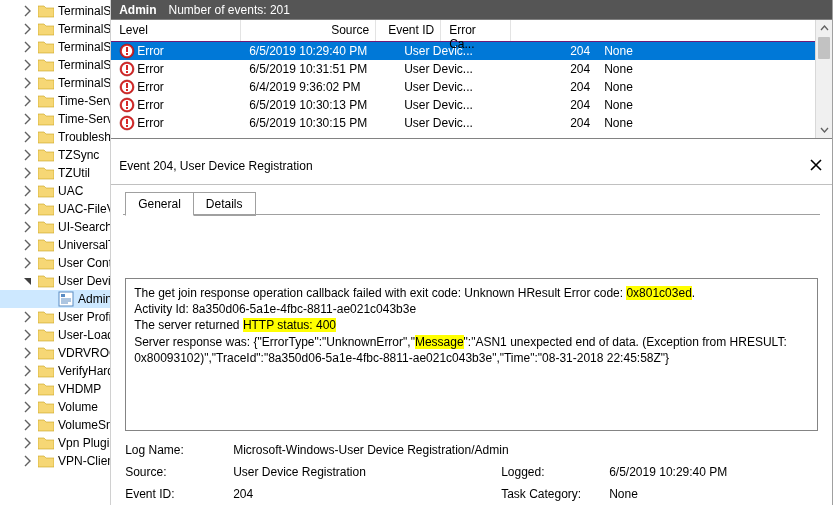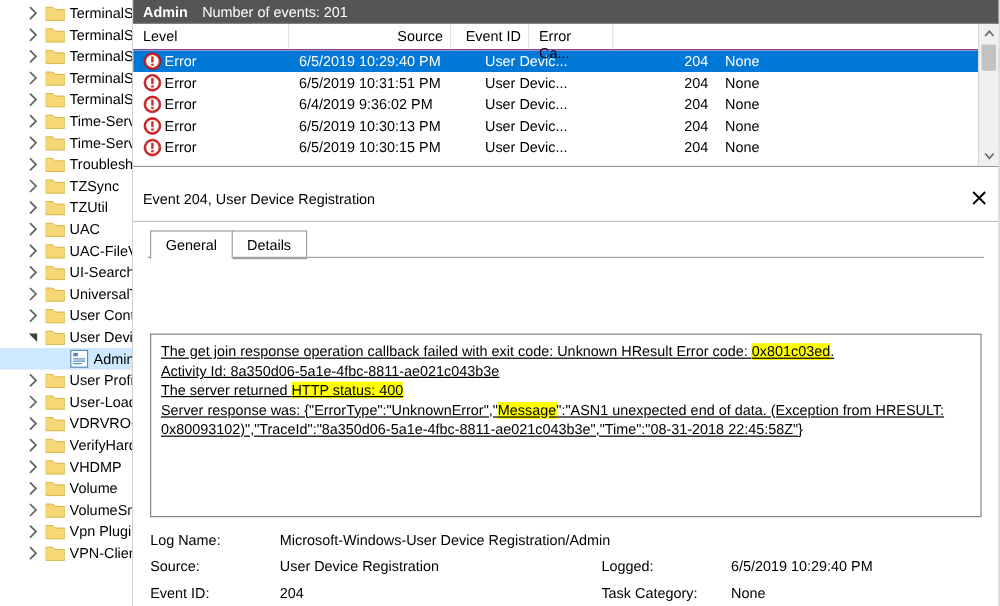--- a/index.html
+++ b/index.html
@@ -42,21 +42,21 @@
   .scroll-thumb { position: absolute; left: 2px; right: 2px; top: 0; height: 22px; background: #c2c2c2; border-radius: 1px; }
   .details-pane { flex: 1 1 auto; border-top: 1px solid #828282; background: #fff; display: flex; flex-direction: column; min-height: 0; }
   .details-header { display:flex; align-items:flex-start; justify-content:space-between; height: 26px; padding: 0 8px; border-bottom: 1px solid #c0c0c0; margin-top: 20px; }
   .close-icon { width: 14px; height: 14px; cursor: pointer; }
   .tabbar { display: flex; align-items: center; height: 30px; padding: 8px 14px 0 14px; }
   .tab { padding: 4px 12px; border: 1px solid #a0a0a0; background: #fff; position: relative; font-size: 12px; }
   .tab + .tab { margin-left: -1px; }
   .tab.active { border-bottom: 1px solid #fff; z-index: 2; }
   .tab-underline { position: relative; border-top: 1px solid #a0a0a0; margin: -1px 12px 0 12px; flex: 1 1 auto; height: 0; }
   .tabstrip-row { display:flex; align-items:flex-end; }
-  .msg-box { margin: 10px 14px 8px 14px; border: 1px solid #848484; padding: 6px 8px; height: 153px; overflow: hidden; font-size: 12px; line-height: 1.35; text-decoration: underline; }
+  .msg-box { margin: 10px 14px 8px 14px; border: 1px solid #848484; padding: 6px 8px; height: 153px; overflow: hidden; font-size: 12px; line-height: 1.35; }
   .hl { background: #ffff00; }
   .props { margin: 4px 14px; display: grid; grid-template-columns: 100px 260px 100px 180px; row-gap: 8px; column-gap: 8px; font-size: 12px; }
   .props .label { color: #000; }
 </style>
 </head>
 <body>
 
 <div class="app">
 
   <div class="tree" id="tree">

